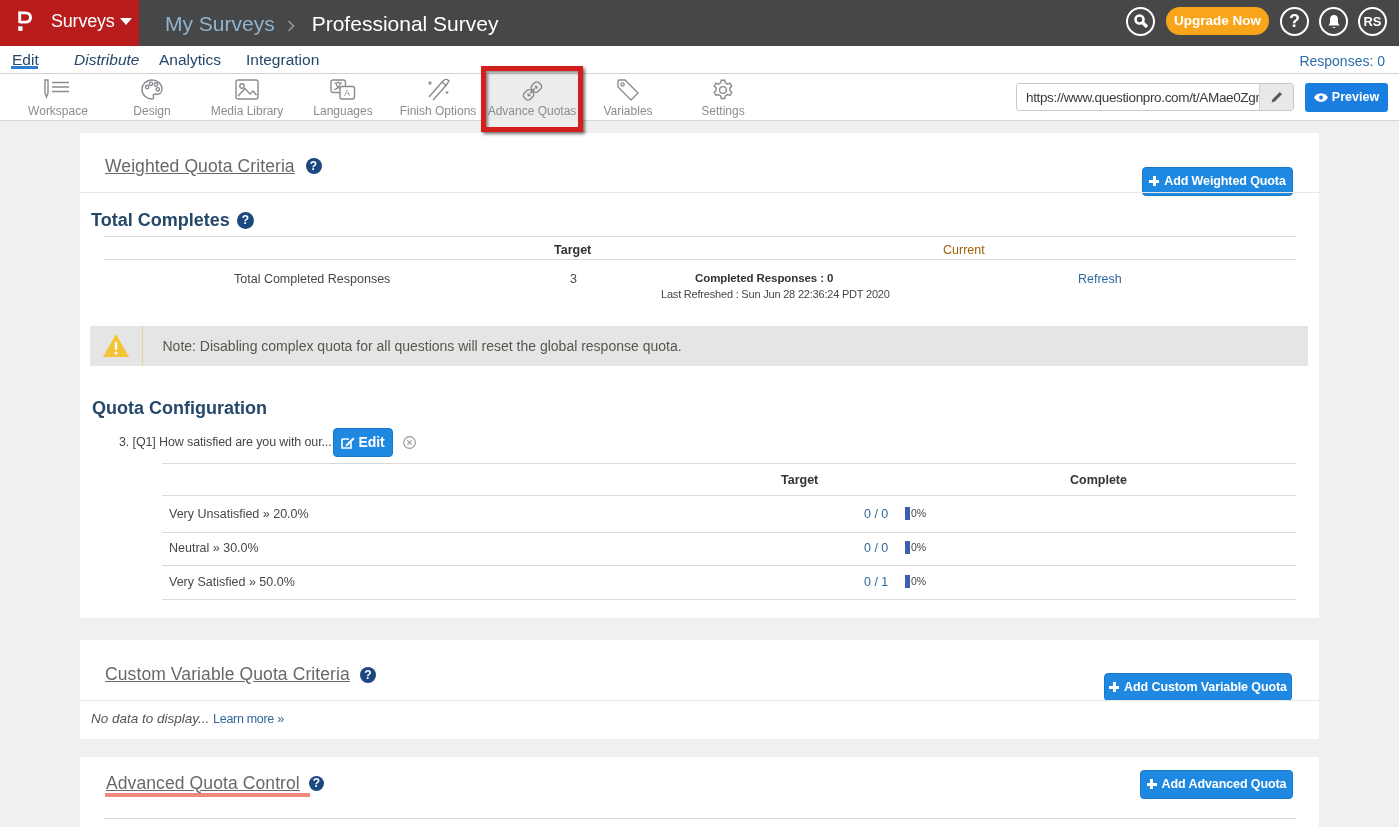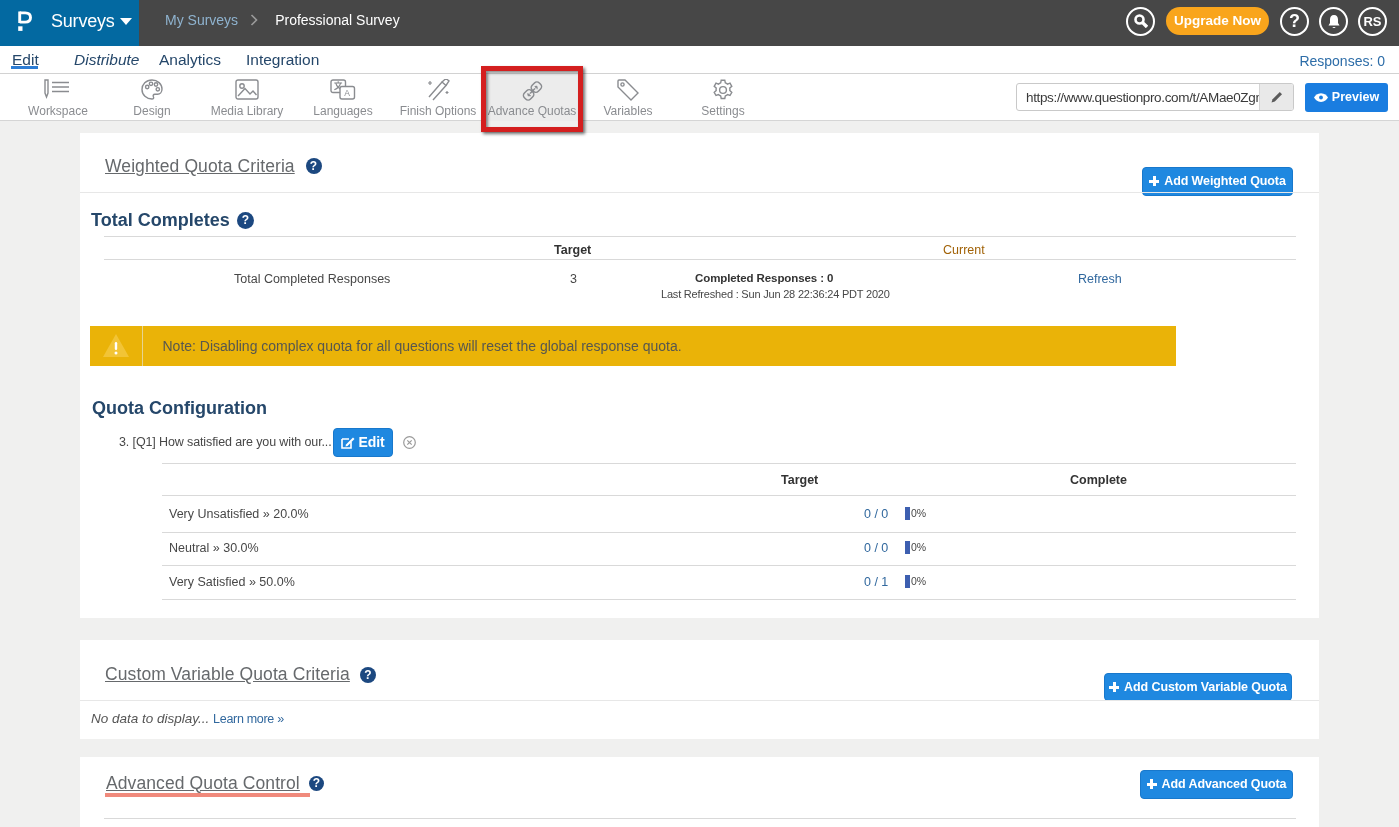--- a/index.html
+++ b/index.html
@@ -1,25 +1,25 @@
 <!DOCTYPE html>
 <html><head>
 <meta charset="utf-8">
 <style>
 * { margin:0; padding:0; box-sizing:border-box; }
 html,body { width:1399px; height:827px; overflow:hidden; }
 body { font-family:"Liberation Sans", sans-serif; background:#f0f0ef; position:relative; }
 
 
 .topbar { position:absolute; left:0; top:0; width:1399px; height:46px; background:#474747; }
-.logo { position:absolute; left:0; top:0; width:139px; height:46px; background:#0369a1; }
+.logo { position:absolute; left:0; top:0; width:139px; height:46px; background:#b91c1c; }
 .logo svg { position:absolute; left:17px; top:10px; }
 .logo .word { position:absolute; left:51px; top:11px; color:#fff; font-size:18px; letter-spacing:-0.2px; }
 .logo .caret { position:absolute; left:120px; top:17.5px; width:0; height:0; border-left:6px solid transparent; border-right:6px solid transparent; border-top:7px solid #fff; }
-.crumb { position:absolute; top:12px; left:165px; font-size:14px; color:#8fb3cf; }
+.crumb { position:absolute; top:12px; left:165px; font-size:21px; color:#8fb3cf; }
 .crumb .cur { color:#ffffff; }
 .tb-circle { position:absolute; top:7px; width:29px; height:29px; border:2px solid #fff; border-radius:50%; color:#fff; text-align:center; }
 .upgrade { position:absolute; left:1166px; top:7px; width:103px; height:28px; background:#f9a51c; border-radius:14px; color:#fff; font-size:13.5px; font-weight:bold; text-align:center; line-height:28px; }
 
 
 .tabrow { position:absolute; left:0; top:46px; width:1399px; height:28px; background:#fff; border-bottom:1px solid #d2d2d2; }
 .tab { position:absolute; top:5px; font-size:15.5px; color:#25476a; }
 .responses { position:absolute; right:14px; top:7px; font-size:14px; color:#2d6da8; }
 
 
@@ -41,21 +41,21 @@
 .bluebtn { position:absolute; background:#1f88e0; border:1px solid #1878cc; border-radius:4px; color:#fff; font-weight:bold; font-size:12.5px; text-align:center; letter-spacing:-0.1px; }
 .plus { display:inline-block; position:relative; width:10px; height:10px; margin-right:5px; vertical-align:-1px; }
 .plus:before { content:""; position:absolute; left:3.5px; top:0; width:3px; height:10px; background:#fff; }
 .plus:after { content:""; position:absolute; left:0; top:3.5px; width:10px; height:3px; background:#fff; }
 h2 { font-size:18px; font-weight:bold; color:#25476a; }
 .divider { position:absolute; left:0; width:1239px; border-top:1px solid #e7e7e7; }
 .tline { position:absolute; border-top:1px solid #d9d9d9; }
 .link { color:#31689e !important; text-decoration:none; }
 
 
-.note { position:absolute; left:10px; top:193px; width:1086px; height:40px; background:#eab308; }
+.note { position:absolute; left:10px; top:193px; width:1218px; height:40px; background:#e5e5e5; }
 .note .tri { position:absolute; left:12px; top:7px; }
 .note .vline { position:absolute; left:51.5px; top:0; height:40px; border-left:1px solid #e7d490; }
 .note .ntxt { position:absolute; left:72.5px; top:12px; font-size:14px; color:#57574f; }
 
 .small { font-size:12.5px; color:#474747; }
 .pct { position:absolute; font-size:10.5px; color:#474747; line-height:13px; }
 .pctbar { display:inline-block; width:5px; height:13px; background:#3d5fb0; vertical-align:top; margin-right:1px; }
 </style>
 </head>
 <body>

